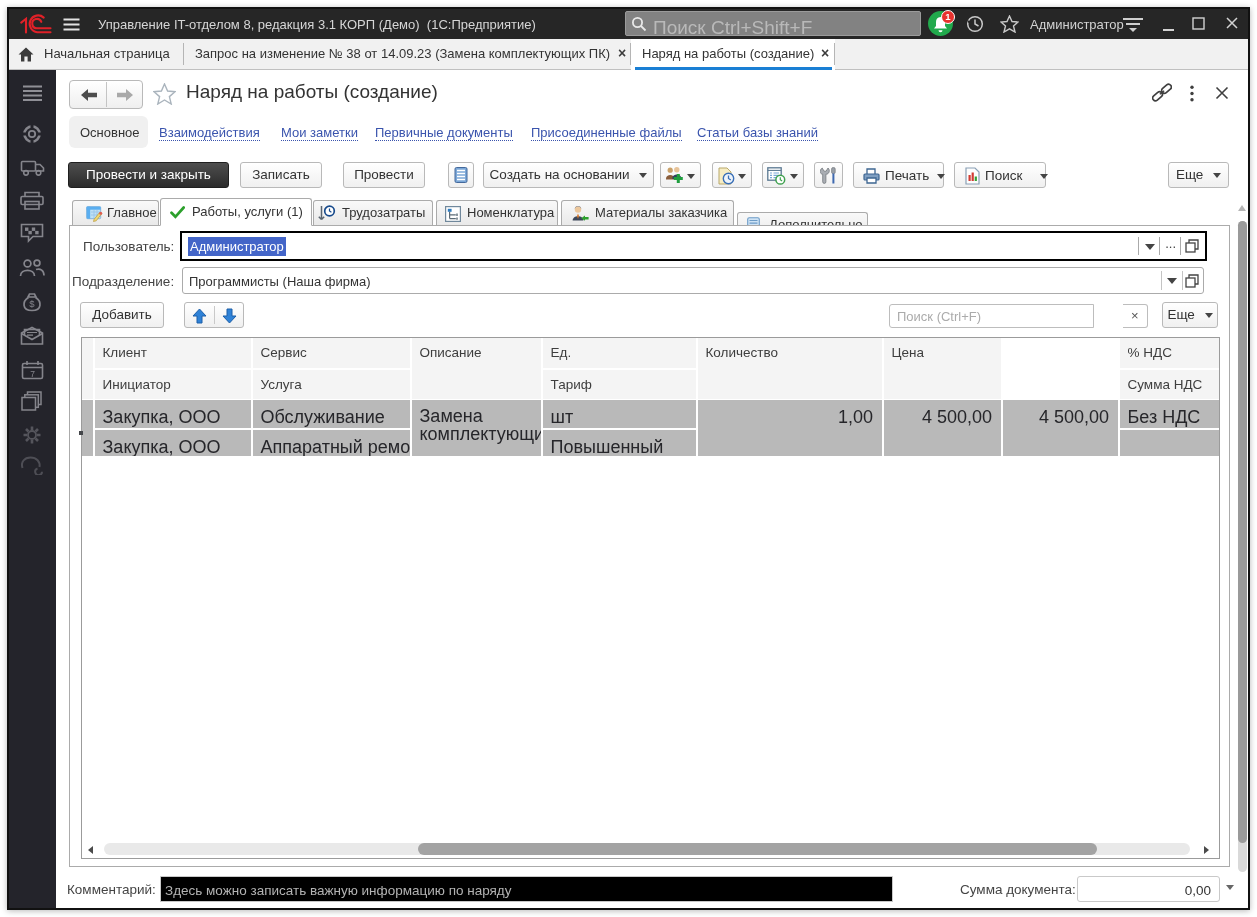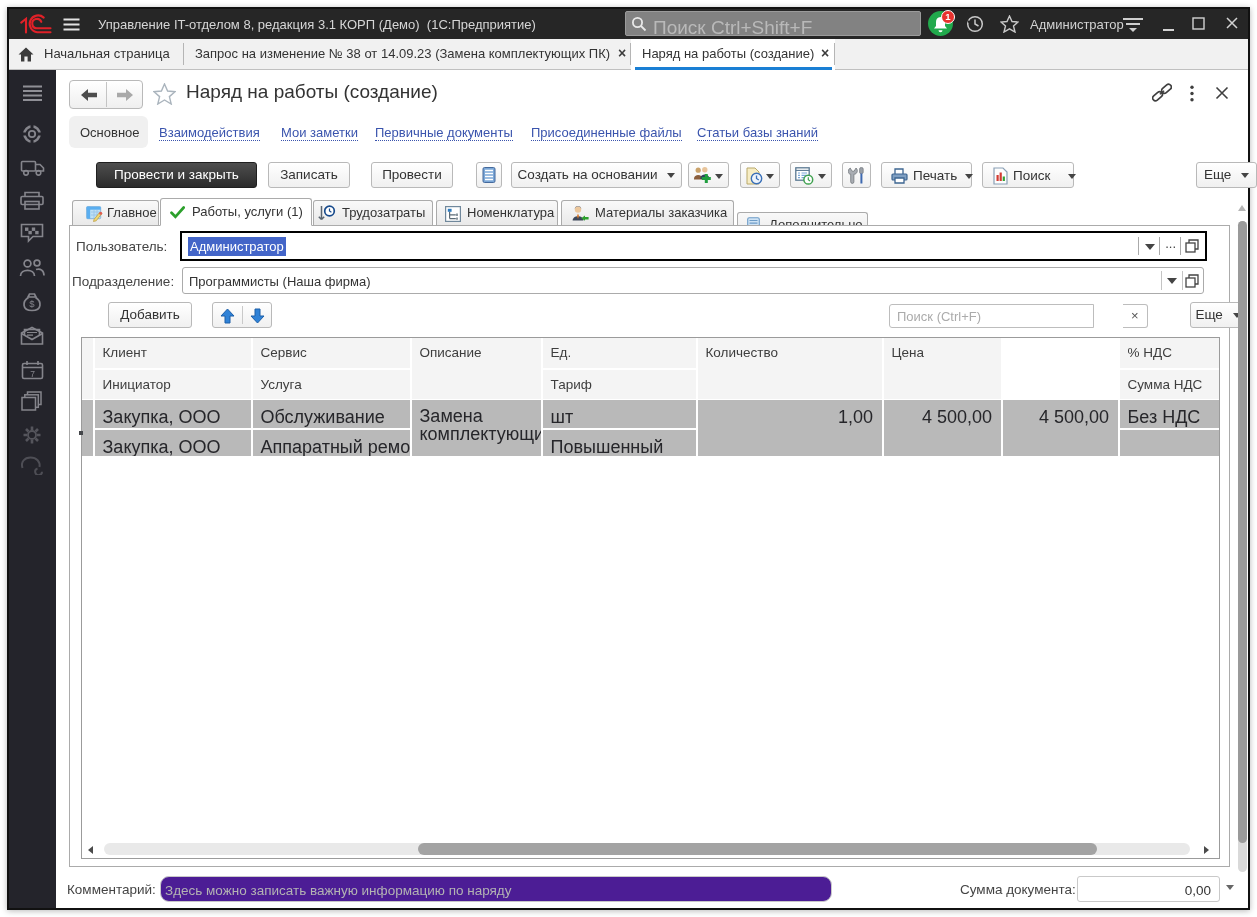--- a/index.html
+++ b/index.html
@@ -13,21 +13,21 @@
   
   #tabbar { position:absolute; left:9px; top:39px; width:1239px; height:31px; background:#f1f1f1; border-bottom:1px solid #c0c0c0; }
   .wtab { position:absolute; top:0; height:30px; font-size:13px; color:#333; white-space:nowrap; }
   .wtab .sep { position:absolute; right:0; top:4px; bottom:4px; width:1px; background:#b5b5b5; }
   
   #sidebar { position:absolute; left:9px; top:70px; width:47px; height:838px; background:#24242b; }
   .sic { position:absolute; left:0; width:47px; text-align:center; color:#8e8e93; }
   
   #content { position:absolute; left:56px; top:70px; width:1192px; height:838px; background:#fff; }
   
-  .btn { position:absolute; height:26px; background:linear-gradient(#ffffff,#f0f0f0); border:1px solid #b9b9b9; border-radius:3px; font-size:13.5px; color:#333; text-align:center;margin-left:28px; }
+  .btn { position:absolute; height:26px; background:linear-gradient(#ffffff,#f0f0f0); border:1px solid #b9b9b9; border-radius:3px; font-size:13.5px; color:#333; text-align:center; }
   .btn span.lbl { display:inline-block; margin-top:4px; }
   .caret { display:inline-block; width:0; height:0; border-left:4px solid transparent; border-right:4px solid transparent; border-top:5px solid #444; vertical-align:middle; margin-left:6px; }
   
   .navlink { position:absolute; top:125px; font-size:13px; color:#3a54ad; border-bottom:1px dotted #3a54ad; white-space:nowrap; }
   
   .ftab { position:absolute; background:linear-gradient(#f9f9f9,#e9e9e9); border:1px solid #ababab; border-bottom:none; border-radius:3px 3px 0 0; font-size:13px; color:#333; white-space:nowrap; }
   .fieldlabel, .navlink { white-space:nowrap; }
   
   .fieldlabel { position:absolute; font-size:13.5px; color:#444; white-space:nowrap; }
   
@@ -382,21 +382,21 @@
         <rect x="0.7" y="0.7" width="11.6" height="14.6" rx="1.5" fill="#cfe3f5" stroke="#6d9cc7" stroke-width="1.1"></rect>
         <g stroke="#6d9cc7" stroke-width="1.2">
           <path d="M2.5 3.5 H10.5 M2.5 6.2 H10.5 M2.5 8.9 H10.5 M2.5 11.6 H10.5"></path>
         </g>
       </svg>
     <div class="abs" style="left:31px;top:4px;">Дополнительно</div>
   </div>
 
   <div class="abs" style="left:69px;top:225px;width:1161px;height:642px;border:1px solid #ababab;background:#fff;"></div>
 
-  <div class="fieldlabel" style="left:76px;top:239px;">Пользователь:</div>
+  <div class="fieldlabel" style="left:83px;top:239px;">Пользователь:</div>
   <div class="abs" style="left:180px;top:231px;width:1027px;height:30px;border:2px solid #000;background:#fff;">
     <div class="abs" style="left:6px;top:4px;background:#4365c8;color:#fff;font-size:13px;padding:2px 2px;">Администратор</div>
     <div class="abs" style="right:66px;top:4px;bottom:4px;width:1px;background:#aaa;"></div>
     <div class="abs" style="right:45px;top:4px;bottom:4px;width:1px;background:#aaa;"></div>
     <div class="abs" style="right:24px;top:4px;bottom:4px;width:1px;background:#aaa;"></div>
     <div class="abs" style="right:50px;top:11px;width:0;height:0;border-left:5px solid transparent;border-right:5px solid transparent;border-top:6px solid #444;"></div>
     <div class="abs" style="right:29px;top:3px;font-size:13px;color:#444;">...</div>
     <svg class="abs" style="right:6px;top:6px" width="14" height="14" viewBox="0 0 14 14">
         <g fill="none" stroke="#444" stroke-width="1.3">
           <rect x="1" y="4" width="9" height="9"></rect>
@@ -520,21 +520,21 @@
     <div style="width:0;height:0;border-top:4px solid transparent;border-bottom:4px solid transparent;border-left:5px solid #4a4a4a;margin-top:1px;"></div>
   </div>
 
   <div class="abs" style="left:1238px;top:205px;width:9px;height:9px;">
       <div style="width:0;height:0;border-left:4.5px solid transparent;border-right:4.5px solid transparent;border-bottom:6px solid #b5b5b5;"></div>
     </div>
   <div class="abs" style="left:1238px;top:221px;width:9px;height:651px;background:#d9d9d9;border-radius:5px;"></div>
   <div class="abs" style="left:1238px;top:221px;width:9px;height:622px;background:#9a9a9a;border-radius:5px;"></div>
 
   <div class="fieldlabel" style="left:67px;top:882px;">Комментарий:</div>
-  <div class="abs" style="left:160px;top:876px;width:672px;height:26px;border:1px solid #c9c9c9;border-radius:9px;background:#4c1d95;">
+  <div class="abs" style="left:160px;top:876px;width:733px;height:26px;border:1px solid #c9c9c9;border-radius:1px;background:#000000;">
     <div class="abs" style="left:4px;top:6px;font-size:13.5px;color:#b3b3b3;">Здесь можно записать важную информацию по наряду</div>
   </div>
   <div class="fieldlabel" style="left:960px;top:882px;">Сумма документа:</div>
   <div class="abs" style="left:1077px;top:876px;width:143px;height:26px;border:1px solid #c9c9c9;border-radius:3px;background:#fff;">
     <div class="abs" style="right:8px;top:6px;font-size:13.5px;color:#333;">0,00</div>
   </div>
   <div class="abs" style="left:1226px;top:885px;width:0;height:0;border-left:4px solid transparent;border-right:4px solid transparent;border-top:5px solid #666;"></div>
 </div>
 
 </body></html>

